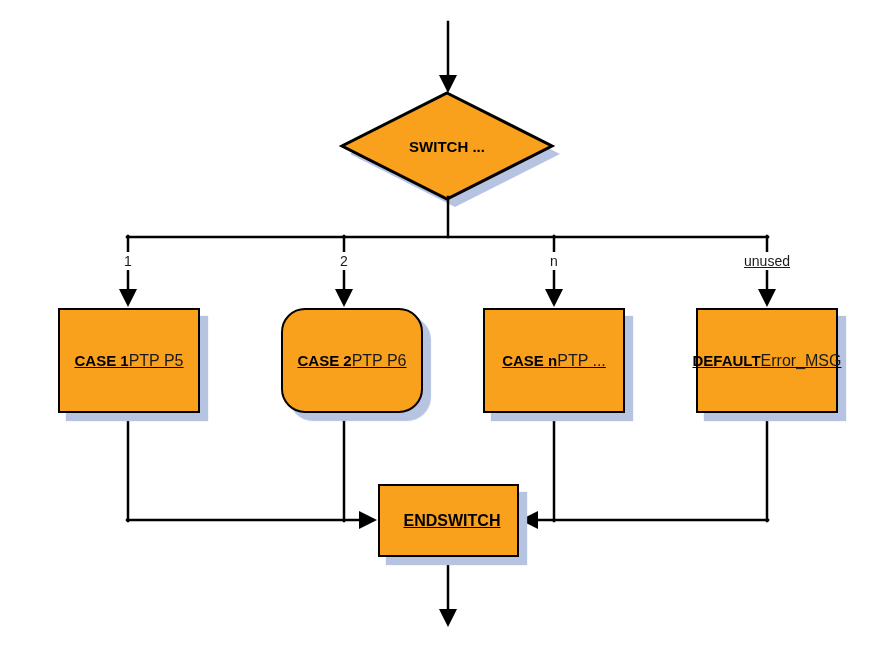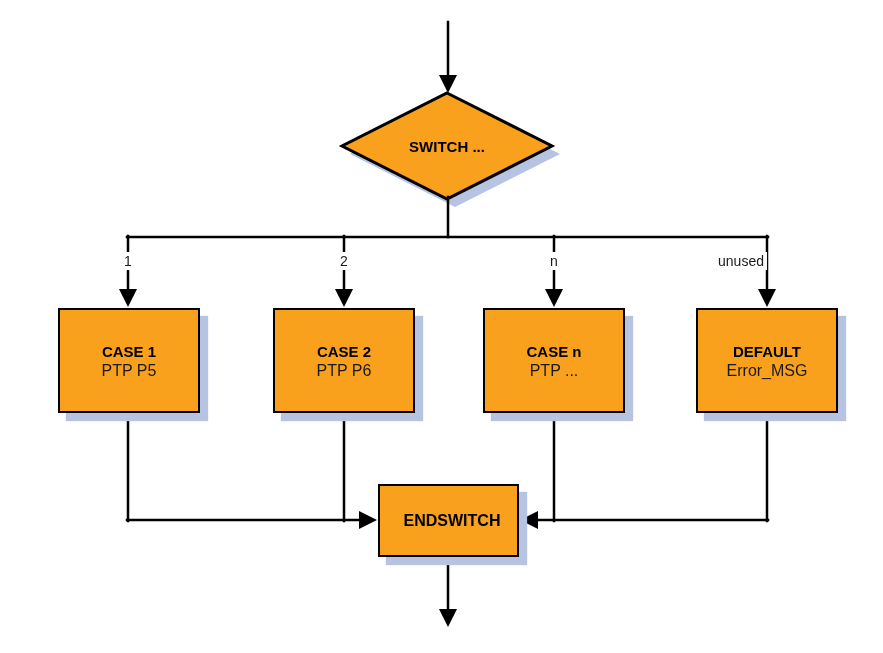--- a/index.html
+++ b/index.html
@@ -39,24 +39,25 @@
     stroke: var(--node-border);
     stroke-width: 3;
     stroke-linejoin: miter;
   }
   .node-box {
     position: absolute;
     background: var(--node-fill);
     border: 2.5px solid var(--node-border);
     box-shadow: 8px 8px 1px var(--shadow);
     display: flex;
-    flex-direction: column;
+    flex-direction: row;
     align-items: center;
     justify-content: center;
     text-align: center;
+    text-decoration: underline;
   }
   .case-box { width: 142px; height: 105px; top: 308px; }
   .case-box .box-title { font-weight: bold; font-size: 15px; line-height: 19px; color: #000; }
   .case-box .box-subtitle { font-size: 16px; line-height: 19px; color: var(--subtitle); }
   .end-box {
     left: 378px; top: 484px;
     width: 141px; height: 73px;
     font-weight: bold; font-size: 16px; color: #000; padding-left: 7px;
   }
   .diamond-label {
@@ -75,23 +76,23 @@
     background: var(--background);
     font-size: 14px;
     line-height: 18px;
     color: var(--subtitle);
     padding: 0 3px;
     white-space: nowrap;
   }
   .branch-label-1 { left: 128px; }
   .branch-label-2 { left: 344px; }
   .branch-label-3 { left: 554px; }
-  .branch-label-4 { left: 741px; }
+  .branch-label-4 { left: 767px; text-decoration: underline; }
   .case-box-1 { left: 58px; }
-  .case-box-2 { left: 273px; }
+  .case-box-2 { left: 281px; border-radius: 24px; }
   .case-box-3 { left: 483px; }
   .case-box-4 { left: 696px; }
 </style>
 </head>
 <body>
 
 <div class="canvas">
 
   <svg class="wires" viewBox="0 0 883 653" aria-hidden="true">
 

